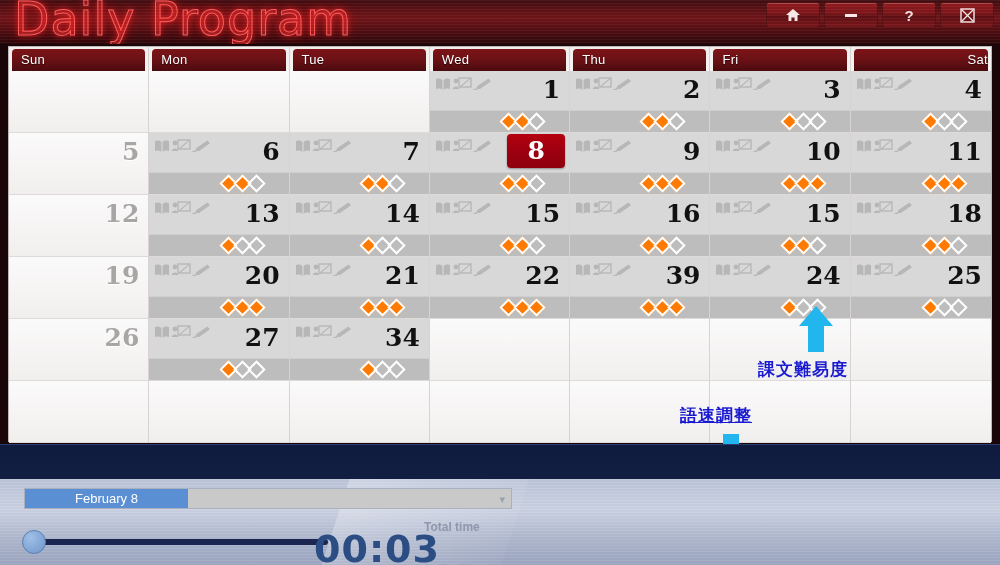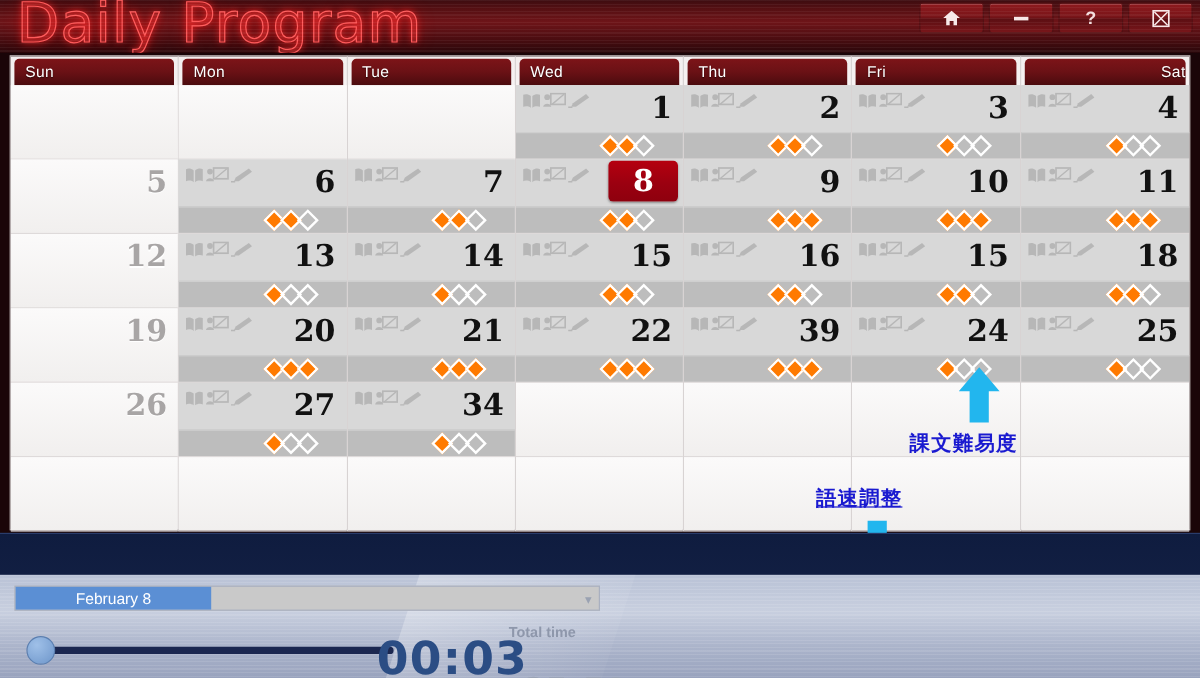--- a/index.html
+++ b/index.html
@@ -120,21 +120,21 @@
       repeating-linear-gradient(to bottom,rgba(255,255,255,.10) 0px,rgba(255,255,255,.10) 1px,rgba(0,0,0,0) 1px,rgba(0,0,0,0) 3px),
       linear-gradient(to bottom,#b9c2d6 0%,#c8cfdf 35%,#aab3ca 70%,#98a2bd 100%);
     overflow:hidden;
   }
   .player-body:before{
     content:"";position:absolute;left:330px;top:-40px;width:180px;height:200px;
     background:linear-gradient(110deg,rgba(255,255,255,.30),rgba(255,255,255,0));
     transform:skewX(-18deg);pointer-events:none;
   }
   .dropdown{
-    position:absolute;left:12px;top:9px;width:488px;height:21px;
+    position:absolute;left:24px;top:9px;width:488px;height:21px;
     background:#c9c9c9;border:1px solid #a9b0c0;box-sizing:border-box;
     display:flex;align-items:center;
   }
   .dd-sel{
     width:163px;height:100%;background:#5b8fd4;color:#fff;
     display:flex;align-items:center;justify-content:center;font-size:13px;
   }
   .dd-chev{position:absolute;right:6px;top:4px;color:#9aa2b2;font-size:11px;}
   .seek-row{position:absolute;left:0;top:40px;width:530px;height:44px;}
   .seek-track{

